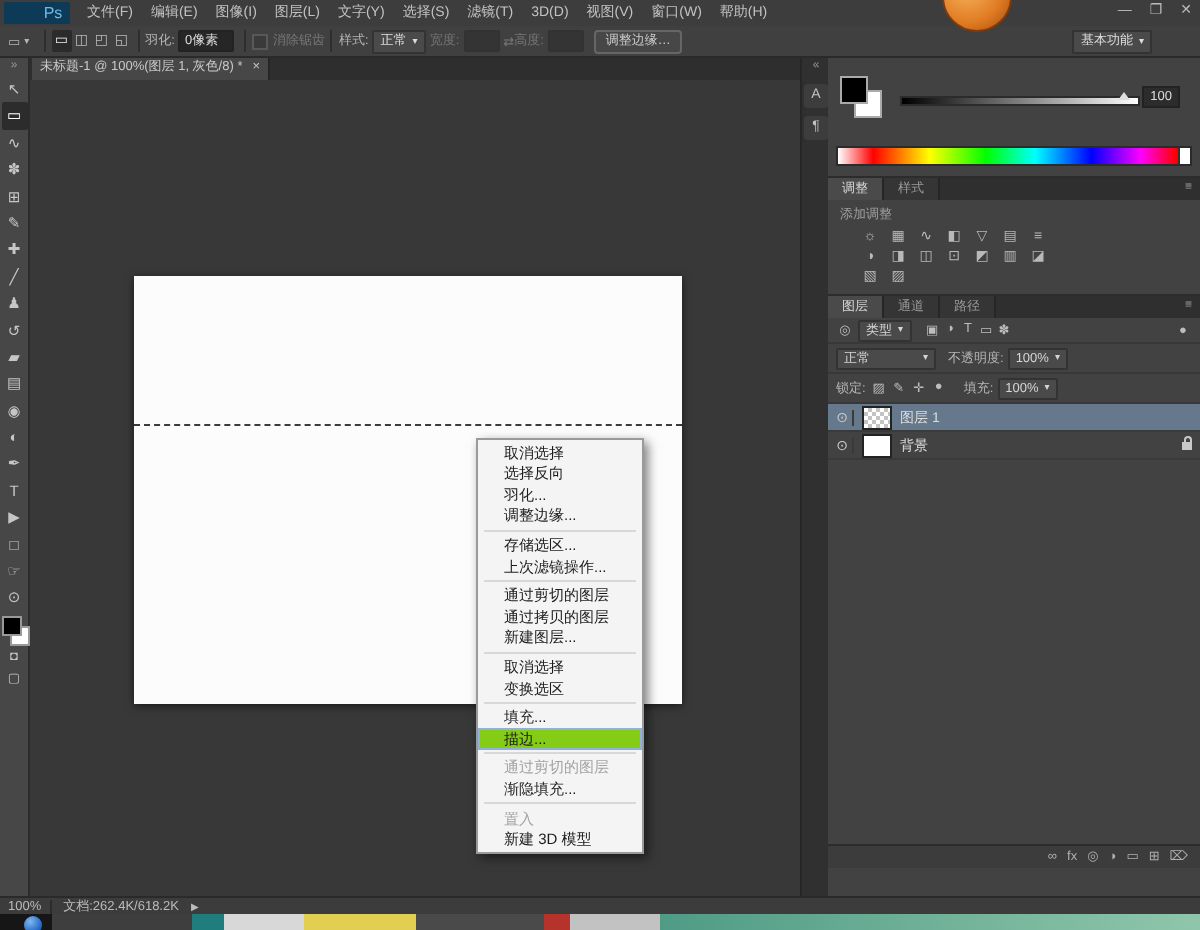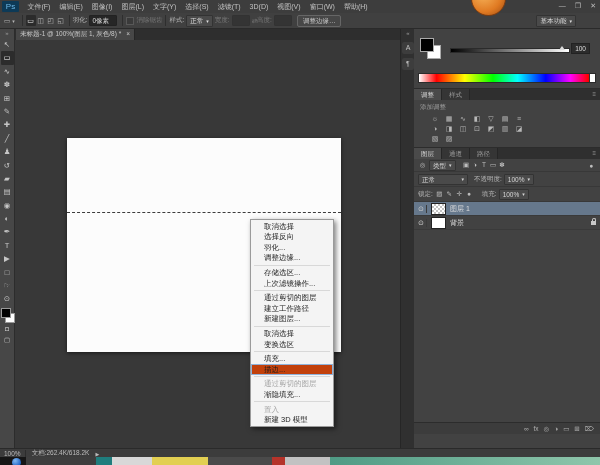--- a/index.html
+++ b/index.html
@@ -3,21 +3,21 @@
 <meta charset="utf-8">
 <style>
   html,body{margin:0;padding:0;}
   body{width:600px;height:465px;position:relative;overflow:hidden;
        background:#383838;font-family:"Liberation Sans","DejaVu Sans",sans-serif;
        -webkit-font-smoothing:antialiased;color:#c8c8c8;}
   
   #menubar{position:absolute;left:0;top:0;width:600px;height:13px;background:#3d3d3d;
            border-bottom:1px solid #2a2a2a;display:flex;align-items:center;z-index:5;}
   #ps-logo{width:17px;height:11px;margin:0 4px 0 2px;background:#0d3a57;color:#6fb9e8;
-           font-size:8px;font-weight:normal;text-align:center;line-height:11px;border-radius:1px;}
+           font-size:8px;font-weight:normal;text-align:center;line-height:11px;border-radius:1px;padding-left:16px;}
   .menu-item{font-size:7px;color:#c2c2c2;padding:0 4.5px;line-height:13px;white-space:nowrap;}
   #win-controls{position:absolute;right:4px;top:0;display:flex;gap:9px;font-size:7px;color:#bbb;}
   #win-controls span{line-height:12px;}
   #orange-orb{position:absolute;left:471px;top:-19px;width:33px;height:33px;border-radius:50%;
               background:radial-gradient(circle at 35% 35%, #f7b55c, #e07a22 60%, #9c4a12);
               border:1px solid #7c3c10;z-index:6;}
   
   #optionsbar{position:absolute;left:0;top:13px;width:600px;height:15px;background:#404040;
               border-bottom:1px solid #2a2a2a;display:flex;align-items:center;font-size:6.5px;
               color:#b5b5b5;z-index:5;}
@@ -49,26 +49,26 @@
   #fgbg{position:relative;width:13px;height:15px;margin-top:2px;}
   #fg-swatch{position:absolute;left:0;top:0;width:8px;height:8px;background:#000;border:1px solid #999;z-index:2;}
   #bg-swatch{position:absolute;left:4px;top:5px;width:8px;height:8px;background:#fff;border:1px solid #999;}
   .tool.small{font-size:6.5px;height:11px;line-height:11px;}
   
   #workarea{position:absolute;left:15px;top:40px;width:385px;height:408px;background:#383838;}
   #document{position:absolute;left:52px;top:98px;width:274px;height:214px;background:#fcfcfc;
             box-shadow:0 1px 4px rgba(0,0,0,.55);}
   #selection-line{position:absolute;left:0;top:74px;width:100%;height:0;border-top:1px dashed #3c3c3c;}
   
-  #context-menu{position:absolute;left:250px;top:219px;width:82px;background:#f4f4f4;
+  #context-menu{position:absolute;left:238px;top:219px;width:82px;background:#f4f4f4;
                 border:1px solid #9a9a9a;box-shadow:2px 2px 5px rgba(0,0,0,.5);z-index:20;
                 padding:1px 0;}
   .cm-row{font-size:7.5px;line-height:9.4px;padding:0.6px 5px 0.6px 13px;color:#1c1c1c;white-space:nowrap;}
   .cm-row.disabled{color:#a3a3a3;}
-  .cm-row.highlight{background:#c2410c;box-shadow:inset 0 0 0 1px #8fb2da;}
+  .cm-row.highlight{background:#84cc16;box-shadow:inset 0 0 0 1px #8fb2da;}
   .cm-row.sep{height:1px;padding:0;margin:1.5px 3px;background:#d8d8d8;line-height:1px;}
   
   #right-strip{position:absolute;left:400px;top:28px;width:14px;height:420px;background:#303030;
                border-left:1px solid #262626;display:flex;flex-direction:column;align-items:center;}
   #right-strip .strip-collapse{font-size:6px;color:#999;height:10px;line-height:10px;}
   .strip-icon{width:12px;height:12px;margin-top:4px;background:#3d3d3d;border-radius:2px;color:#c2c2c2;
               font-size:7px;text-align:center;line-height:12px;}
   #dock{position:absolute;left:414px;top:28px;width:186px;height:420px;background:#424242;}
   .panel-tabs{display:flex;background:#2f2f2f;height:11px;align-items:flex-end;}
   .panel-tab{font-size:6.5px;line-height:11px;padding:0 7px;background:#353535;color:#9a9a9a;border-right:1px solid #262626;}
@@ -239,21 +239,21 @@
 
 <div class="cm-row">取消选择</div>
     <div class="cm-row">选择反向</div>
     <div class="cm-row">羽化...</div>
     <div class="cm-row">调整边缘...</div>
     <div class="cm-row sep"></div>
     <div class="cm-row">存储选区...</div>
     <div class="cm-row">上次滤镜操作...</div>
     <div class="cm-row sep"></div>
     <div class="cm-row">通过剪切的图层</div>
-    <div class="cm-row">建立工作路径</div>
+    <div class="cm-row">通过拷贝的图层</div>
     <div class="cm-row">新建图层...</div>
     <div class="cm-row sep"></div>
     <div class="cm-row">取消选择</div>
     <div class="cm-row">变换选区</div>
     <div class="cm-row sep"></div>
     <div class="cm-row">填充...</div>
     <div class="cm-row highlight">描边...</div>
     <div class="cm-row sep"></div>
     <div class="cm-row disabled">通过剪切的图层</div>
     <div class="cm-row">渐隐填充...</div>

